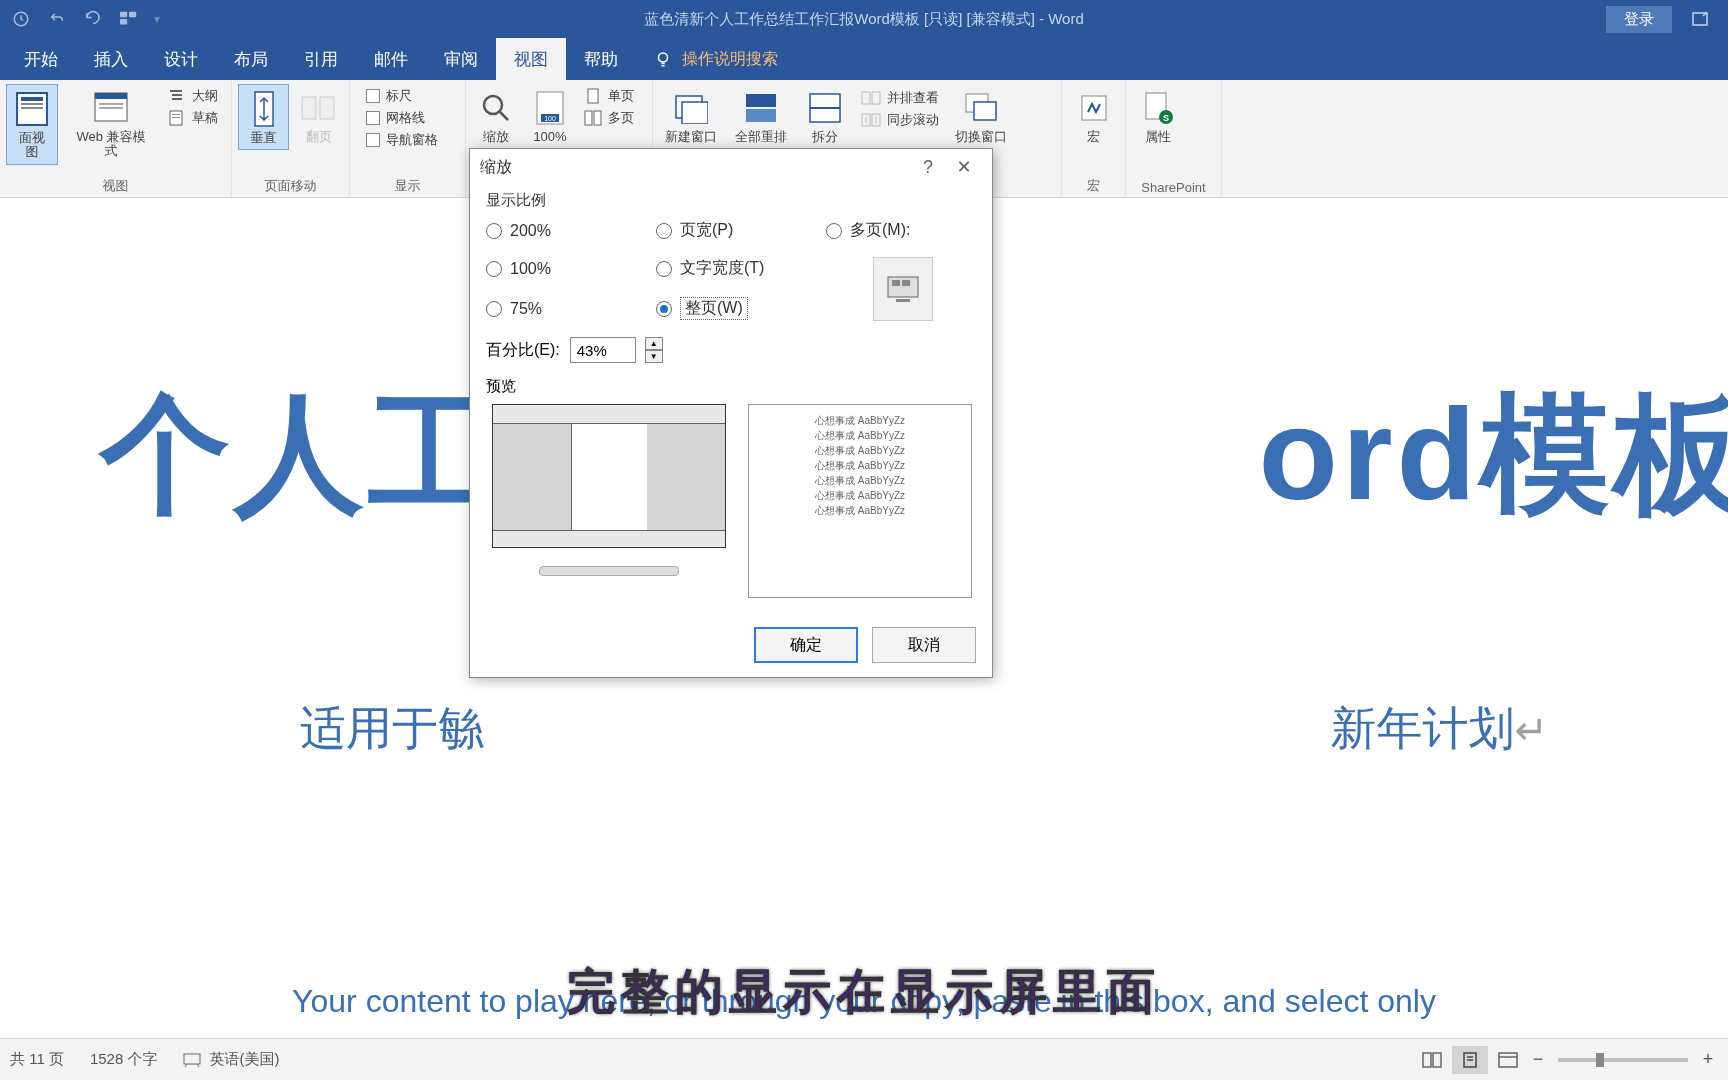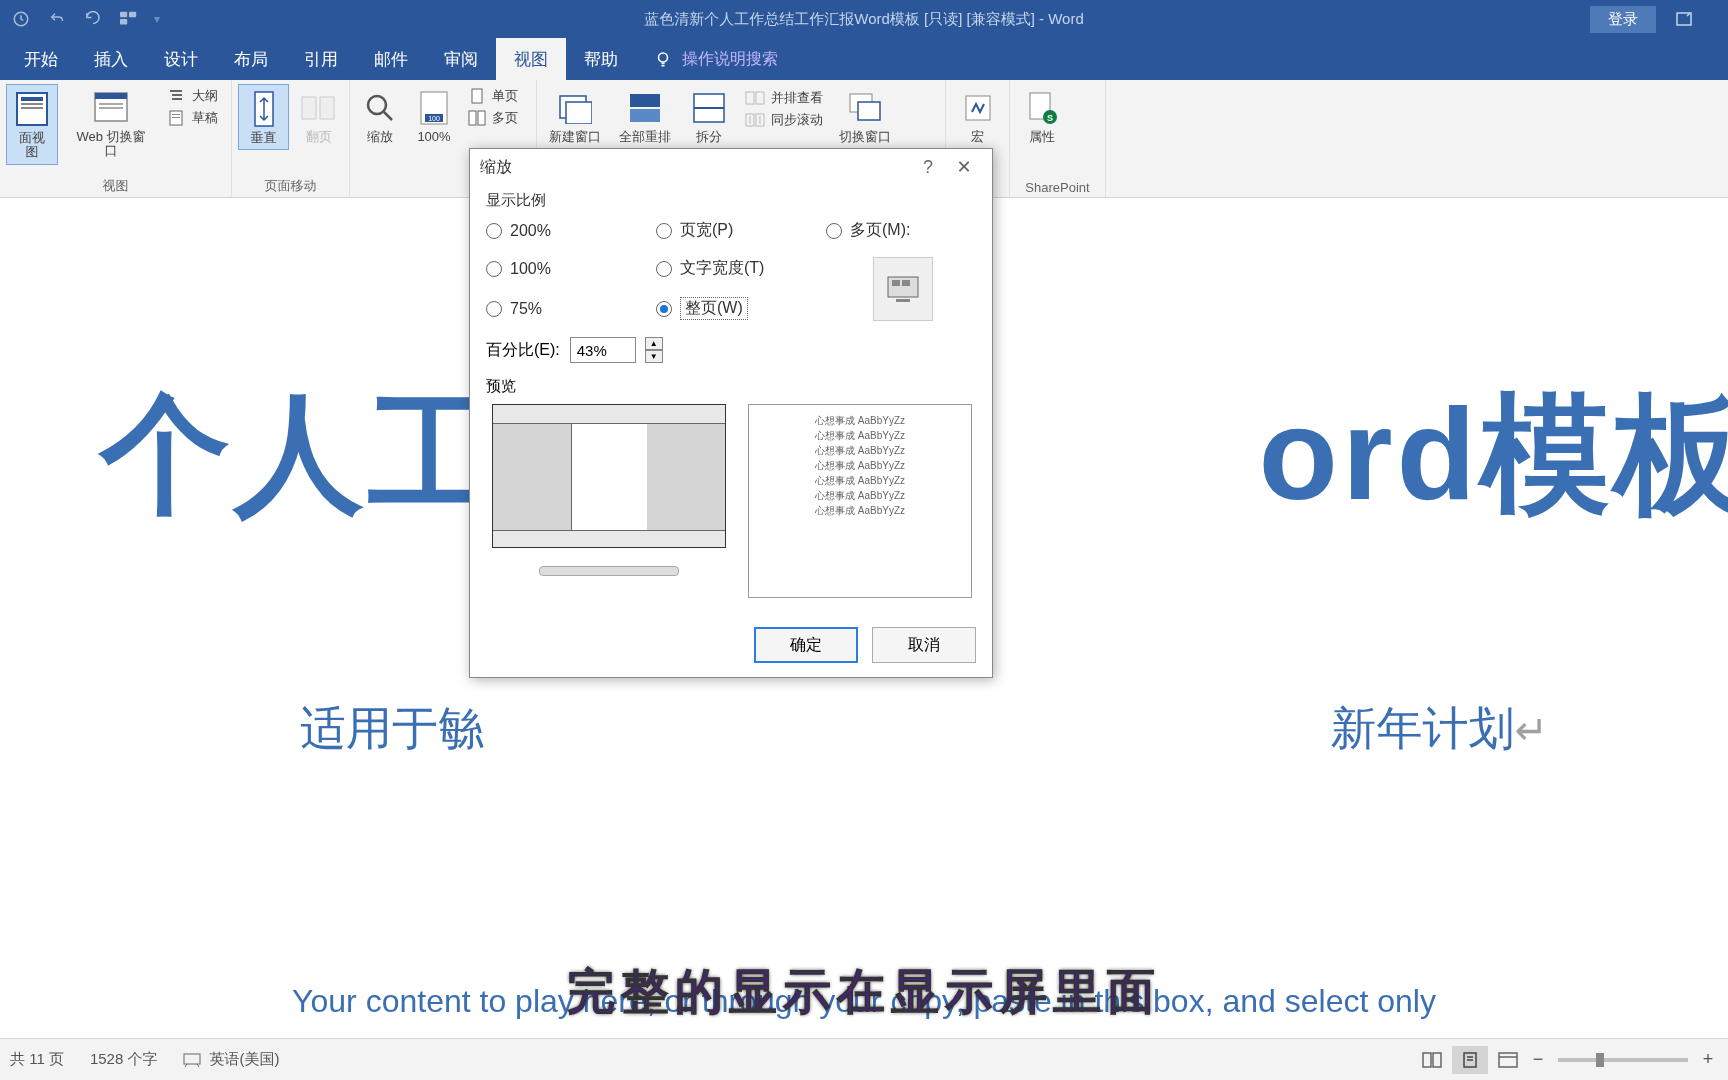--- a/index.html
+++ b/index.html
@@ -4,29 +4,29 @@
 <style>
 * { margin: 0; padding: 0; box-sizing: border-box; font-family: "Microsoft YaHei", "Segoe UI", sans-serif; }
 body { width: 1728px; height: 1080px; overflow: hidden; background: #e6e6e6; position: relative; }
 
 
 .title-bar { height: 38px; background: #2b579a; display: flex; align-items: center; position: relative; }
 .qat { display: flex; align-items: center; gap: 14px; padding-left: 10px; }
 .qat-icon { width: 22px; height: 22px; color: #a8bdd9; display: flex; align-items: center; justify-content: center; font-size: 16px; }
 .qat-sep { color: #6a8dbf; font-size: 12px; }
 .title-text { position: absolute; left: 50%; transform: translateX(-50%); color: #c5d5eb; font-size: 15px; }
-.title-right { margin-left: auto; display: flex; align-items: center; gap: 8px; padding-right: 24px; }
+.title-right { margin-left: auto; display: flex; align-items: center; gap: 8px; padding-right: 8px; }
 .login-btn { background: #4e7ab8; color: #fff; padding: 4px 18px; font-size: 15px; border: none; }
 .win-btn { width: 40px; height: 30px; color: #c5d5eb; display: flex; align-items: center; justify-content: center; font-size: 14px; background: none; border: none; }
 
 
 .ribbon-tabs { height: 42px; background: #2b579a; display: flex; align-items: stretch; padding-left: 6px; }
 .ribbon-tab { padding: 0 18px; display: flex; align-items: center; color: #fff; font-size: 17px; cursor: pointer; }
 .ribbon-tab.active { background: #f3f3f3; color: #2b579a; }
-.tell-me { display: flex; align-items: center; gap: 10px; color: #c4b5fd; font-size: 16px; margin-left: 18px; }
+.tell-me { display: flex; align-items: center; gap: 10px; color: #fdba74; font-size: 16px; margin-left: 18px; }
 .bulb-icon { width: 18px; height: 18px; }
 
 
 .ribbon { height: 118px; background: #f3f3f3; border-bottom: 1px solid #d4d4d4; display: flex; }
 .ribbon-group { border-right: 1px solid #e1e1e1; display: flex; flex-direction: column; padding: 4px 6px 2px; }
 .group-body { flex: 1; display: flex; align-items: flex-start; gap: 6px; }
 .group-label { text-align: center; font-size: 13px; color: #666; padding-top: 2px; }
 .big-btn { display: flex; flex-direction: column; align-items: center; justify-content: flex-start; width: auto; min-width: 48px; padding: 4px 6px; font-size: 13px; color: #444; gap: 2px; }
 .big-btn.active { background: #c8dff5; border: 1px solid #7ba8d6; }
 .big-btn .icon-box { width: 40px; height: 40px; display: flex; align-items: center; justify-content: center; }
@@ -174,21 +174,21 @@
       </div>
       <div class="big-btn" style="width:94px">
         <div class="icon-box">
             <svg width="36" height="34" viewBox="0 0 36 34">
               <rect x="2" y="2" width="32" height="28" fill="#fff" stroke="#888" stroke-width="1.5"></rect>
               <rect x="2" y="2" width="32" height="6" fill="#2b579a"></rect>
               <rect x="6" y="12" width="24" height="2" fill="#aaa"></rect>
               <rect x="6" y="16" width="24" height="2" fill="#aaa"></rect>
             </svg>
           </div>
-        <span class="label">Web 切换窗口</span>
+        <span class="label">Web 兼容模式</span>
       </div>
       <div class="small-list">
         <div class="small-item">
             <svg width="18" height="16" viewBox="0 0 18 16">
               <rect x="2" y="2" width="12" height="2" fill="#666"></rect>
               <rect x="4" y="6" width="10" height="2" fill="#666"></rect>
               <rect x="4" y="10" width="10" height="2" fill="#666"></rect>
             </svg>
             <span>大纲</span>
           </div>
@@ -222,20 +222,39 @@
               <rect x="2" y="4" width="14" height="22" fill="#eee" stroke="#ccc"></rect>
               <rect x="20" y="4" width="14" height="22" fill="#eee" stroke="#ccc"></rect>
             </svg>
           </div>
         <span class="label">翻页</span>
       </div>
     </div>
     <div class="group-label">页面移动</div>
   </div>
 
+  <div class="ribbon-group" style="width:116px">
+    <div class="group-body">
+      <div class="small-list" style="padding-left:6px">
+        <div class="small-item">
+            <span class="check-box"></span>
+            <span>标尺</span>
+          </div>
+        <div class="small-item">
+            <span class="check-box"></span>
+            <span>网格线</span>
+          </div>
+        <div class="small-item">
+            <span class="check-box"></span>
+            <span>导航窗格</span>
+          </div>
+      </div>
+    </div>
+    <div class="group-label">显示</div>
+  </div>
 
   <div class="ribbon-group" style="width:186px;border-right:none">
     <div class="group-body">
       <div class="big-btn" style="width:48px">
         <div class="icon-box">
             <svg width="32" height="32" viewBox="0 0 32 32" fill="none" stroke="#555" stroke-width="2.5">
               <circle cx="13" cy="13" r="9"></circle>
               <path d="M20 20l8 8"></path>
             </svg>
           </div>

